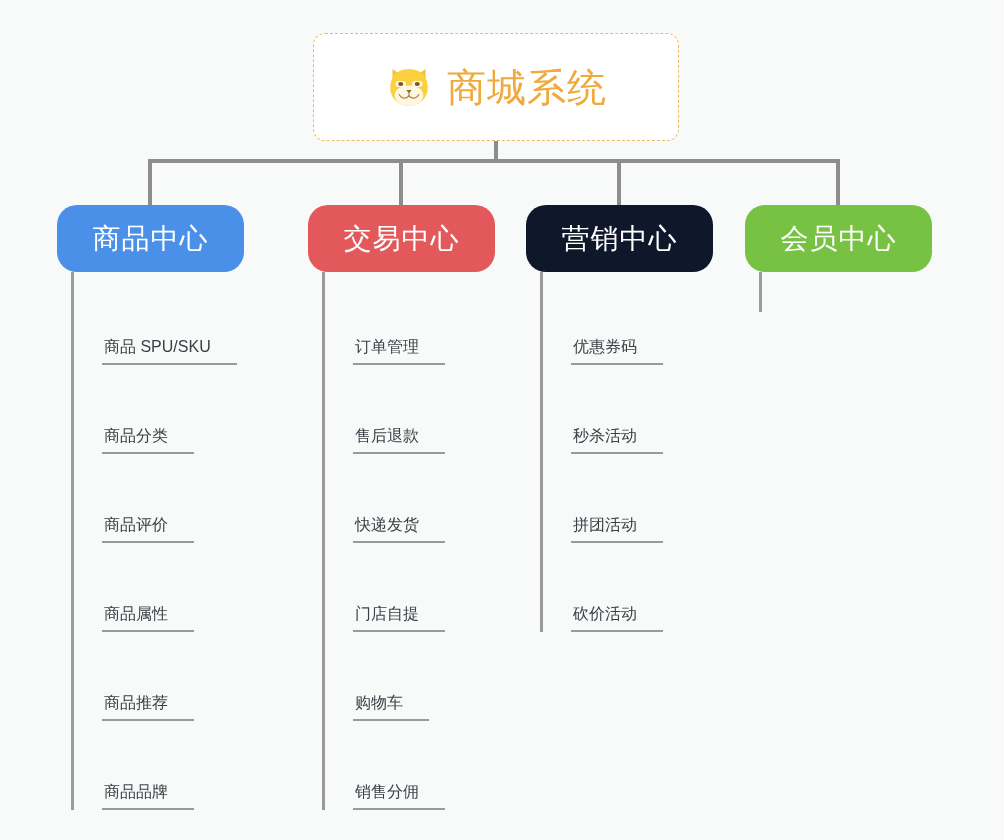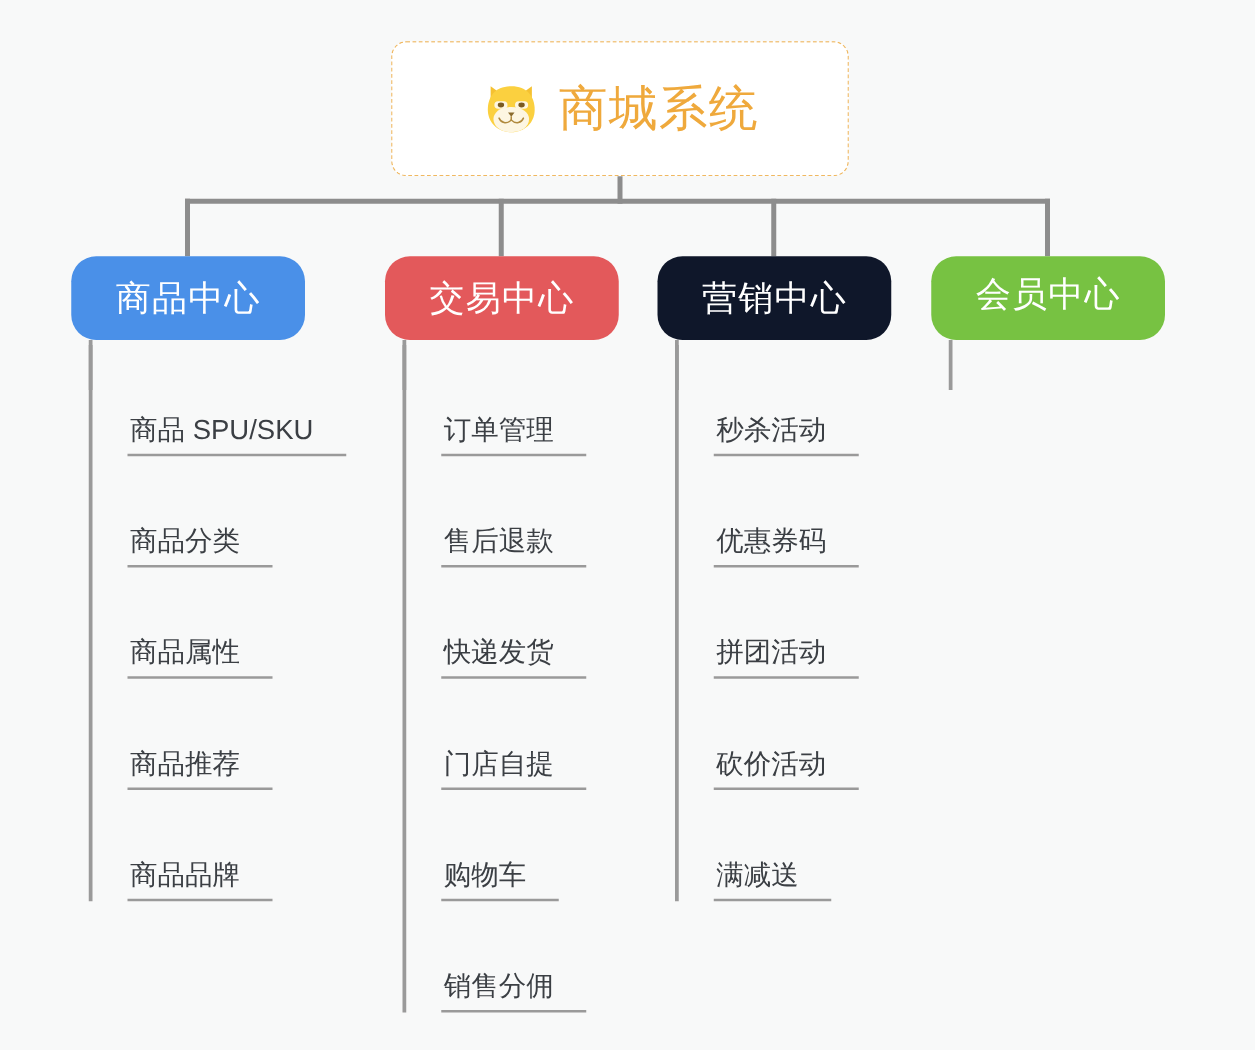--- a/index.html
+++ b/index.html
@@ -118,21 +118,21 @@
   .leaf-item {
     position: relative;
     height: 89px;
     box-sizing: border-box;
     display: flex;
     flex-direction: column;
     justify-content: flex-end;
     padding-left: 33px;
   }
   .leaf-text {
-    font-size: 22px;
+    font-size: 16px;
     color: #3b3f44;
     line-height: 1.1;
     padding-bottom: 7px;
     white-space: nowrap;
     align-self: flex-start;
     border-bottom: 2px solid #9a9a9a;
     padding-right: 26px;
     margin-left: -2px;
     padding-left: 2px;
   }
@@ -182,20 +182,23 @@
   <div class="cat-stem" style="left:71px;"></div>
   <div class="leaf-col" style="left:71px;">
     <div class="spine"></div>
     <div class="leaf-item">
         <span class="leaf-text">商品 SPU/SKU</span>
       </div>
     <div class="leaf-item">
         <span class="leaf-text">商品分类</span>
       </div>
     <div class="leaf-item">
+        <span class="leaf-text">商品评价</span>
+      </div>
+    <div class="leaf-item">
         <span class="leaf-text">商品属性</span>
       </div>
     <div class="leaf-item">
         <span class="leaf-text">商品推荐</span>
       </div>
     <div class="leaf-item">
         <span class="leaf-text">商品品牌</span>
       </div>
   </div>
 
@@ -225,34 +228,31 @@
       </div>
   </div>
 
   <div class="cat-box" style="left:526px;background:#0f172a;">
     <span class="cat-label">营销中心</span>
   </div>
   <div class="cat-stem" style="left:540px;"></div>
   <div class="leaf-col" style="left:540px;">
     <div class="spine"></div>
     <div class="leaf-item">
+        <span class="leaf-text">优惠券码</span>
+      </div>
+    <div class="leaf-item">
         <span class="leaf-text">秒杀活动</span>
       </div>
     <div class="leaf-item">
-        <span class="leaf-text">优惠券码</span>
-      </div>
-    <div class="leaf-item">
         <span class="leaf-text">拼团活动</span>
       </div>
     <div class="leaf-item">
         <span class="leaf-text">砍价活动</span>
       </div>
-    <div class="leaf-item">
-        <span class="leaf-text">满减送</span>
-      </div>
-  </div>
-
-  <div class="cat-box" style="left:745px;background:#77c242;font-family:Liberation Mono, monospace;">
+  </div>
+
+  <div class="cat-box" style="left:745px;background:#77c242;">
     <span class="cat-label">会员中心</span>
   </div>
   <div class="cat-stem" style="left:759px;"></div>
 
 </div>
 
 </body></html>

